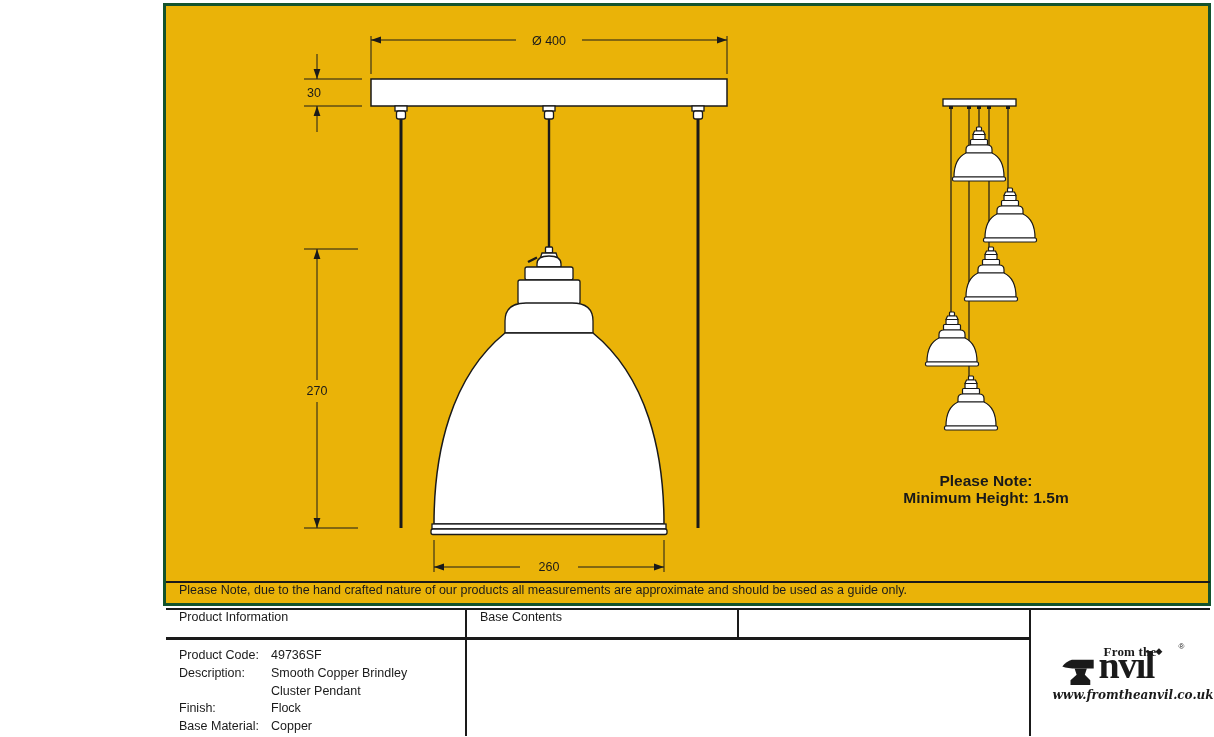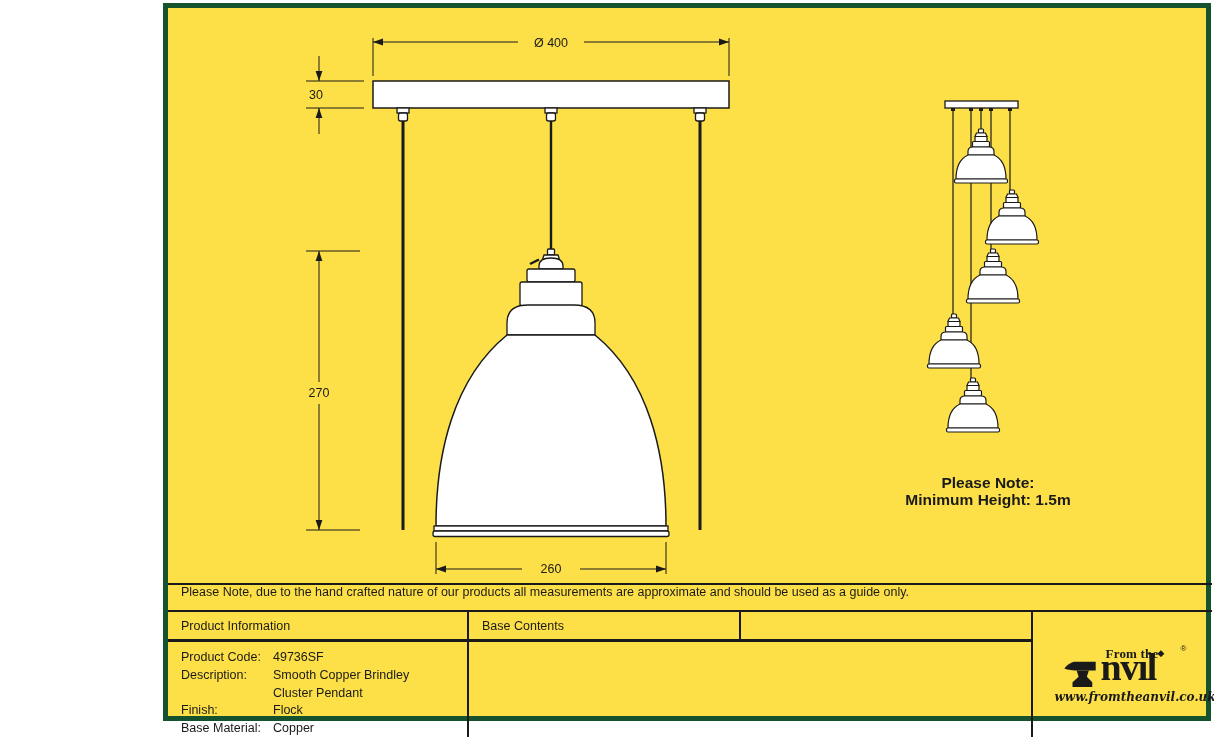--- a/index.html
+++ b/index.html
@@ -1,32 +1,32 @@
 <!DOCTYPE html>
 <html><head>
 <meta charset="utf-8">
 <style>
   html,body{margin:0;padding:0;background:#ffffff;}
   .canvas{position:relative;width:1214px;height:737px;background:#ffffff;overflow:hidden;
           font-family:"Liberation Sans",sans-serif;color:#1a1a1a;}
-  .sheet{position:absolute;left:163px;top:3px;width:1048px;height:718px;
-         border:5px solid #14532d;box-sizing:border-box;background:#fde047;}
+  .sheet{position:absolute;left:163px;top:3px;width:1048px;height:603px;
+         border:3px solid #14532d;box-sizing:border-box;background:#eab308;}
   .drawing{position:absolute;left:0;top:0;width:1044px;height:575px;}
   .drawing svg{display:block;}
   .dim-label{font:12.5px "Liberation Sans",sans-serif;fill:#1a1a1a;}
   .cluster-note{font:600 15.5px "Liberation Sans",sans-serif;fill:#1a1a1a;}
 
   .bottom{position:absolute;left:0;top:575px;width:1044px;height:152px;
           display:grid;grid-template-columns:301px 272px 292px 179px;
           grid-template-rows:29px 30px 1fr;box-sizing:border-box;}
   .cell{box-sizing:border-box;font-size:12.5px;}
   .note-row{grid-column:1/5;grid-row:1;border-top:2px solid #1a1a1a;border-bottom:2px solid #1a1a1a;
             display:flex;align-items:flex-start;padding-left:13px;}
   .hdr{grid-row:2;border-bottom:3px solid #1a1a1a;border-right:2px solid #1a1a1a;
-       display:flex;align-items:center;padding-left:13px;}
+       display:flex;padding-left:13px;}
   .body-cell{grid-row:3;border-right:2px solid #1a1a1a;padding:7px 0 0 13px;}
   .t-line{display:flex;min-height:17.8px;line-height:17.8px;}
   .t-label{width:92px;flex:0 0 92px;}
   .logo-cell{grid-column:4;grid-row:2/4;display:flex;align-items:center;justify-content:center;text-decoration:underline;}
 
   .logo-box{position:relative;width:132px;height:60px;}
   .anvil-icon{position:absolute;left:0;top:14px;width:46px;height:30px;}
   .from-the{position:absolute;left:49px;top:1px;font:600 13px "Liberation Serif",serif;
             letter-spacing:0.2px;white-space:nowrap;}
   .i-dot{position:absolute;left:101px;top:3px;font-size:9px;}

